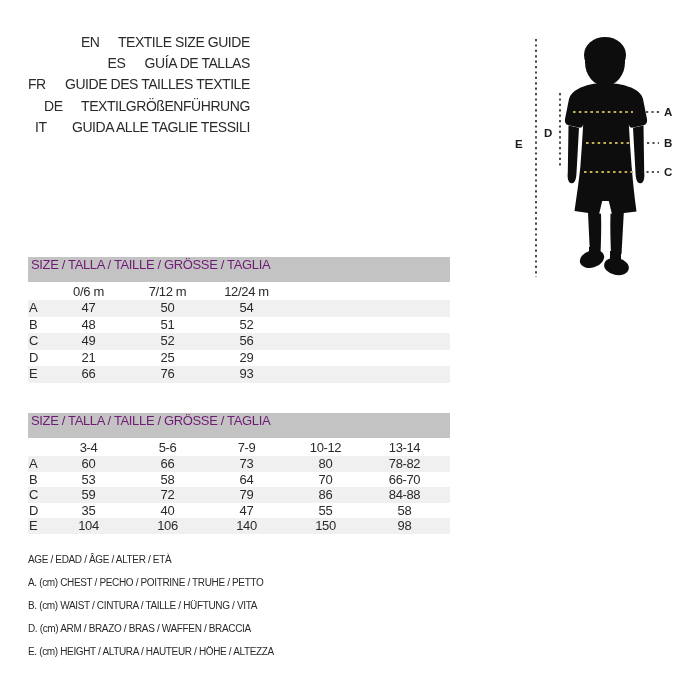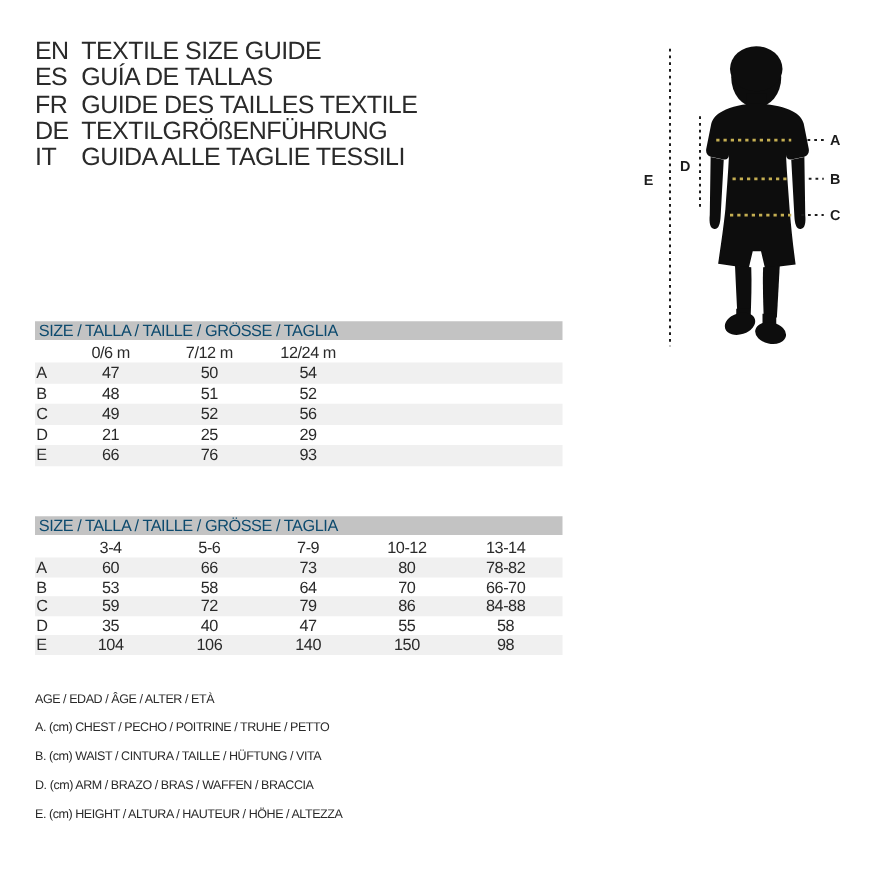--- a/index.html
+++ b/index.html
@@ -3,31 +3,31 @@
 <meta charset="utf-8">
 <style>
   html,body { margin:0; padding:0; background:#ffffff; }
   .page {
     position:relative; width:700px; height:700px; background:#ffffff;
     font-family:"Liberation Sans","DejaVu Sans",sans-serif;
     color:#2a2a2a; letter-spacing:-0.35px; overflow:hidden;
   }
   
   .langs { position:absolute; left:28px; top:31px; }
-  .lang-row { display:flex; height:21.3px; align-items:center; font-size:20px; letter-spacing:-0.45px; }
+  .lang-row { display:flex; height:21.3px; align-items:center; font-size:14px; letter-spacing:-0.45px;justify-content:flex-end; }
   .lang-code { width:37px; }
   
   .section-title { position:absolute; left:28px; font-size:13px; white-space:nowrap; }
   .babies-title { top:234px; }
   .children-title { top:389px; }
   
   .size-table { position:absolute; left:28px; width:422px; font-size:13px; }
   .babies-table { top:257px; }
   .children-table { top:413px; }
-  .size-bar { height:15px; line-height:15px; background:#c3c3c3; padding-left:3px; color:#0c4a6e; }
+  .size-bar { height:25px; line-height:15px; background:#c3c3c3; padding-left:3px; color:#701a75; }
   .thead-row { display:flex; height:18px; line-height:19px; }
   .t-row { display:flex; }
   .babies-table .t-row { height:16.6px; line-height:16.6px; }
   .children-table .t-row { height:15.6px; line-height:15.6px; }
   .t-row.striped { background:#f0f0f0; }
   .row-label { width:20px; padding-left:1px; }
   .cell { width:79px; text-align:center; }
   
   .legend { position:absolute; left:28px; top:548px; font-size:10px; }
   .legend-line { height:23px; line-height:23px; white-space:nowrap; }

